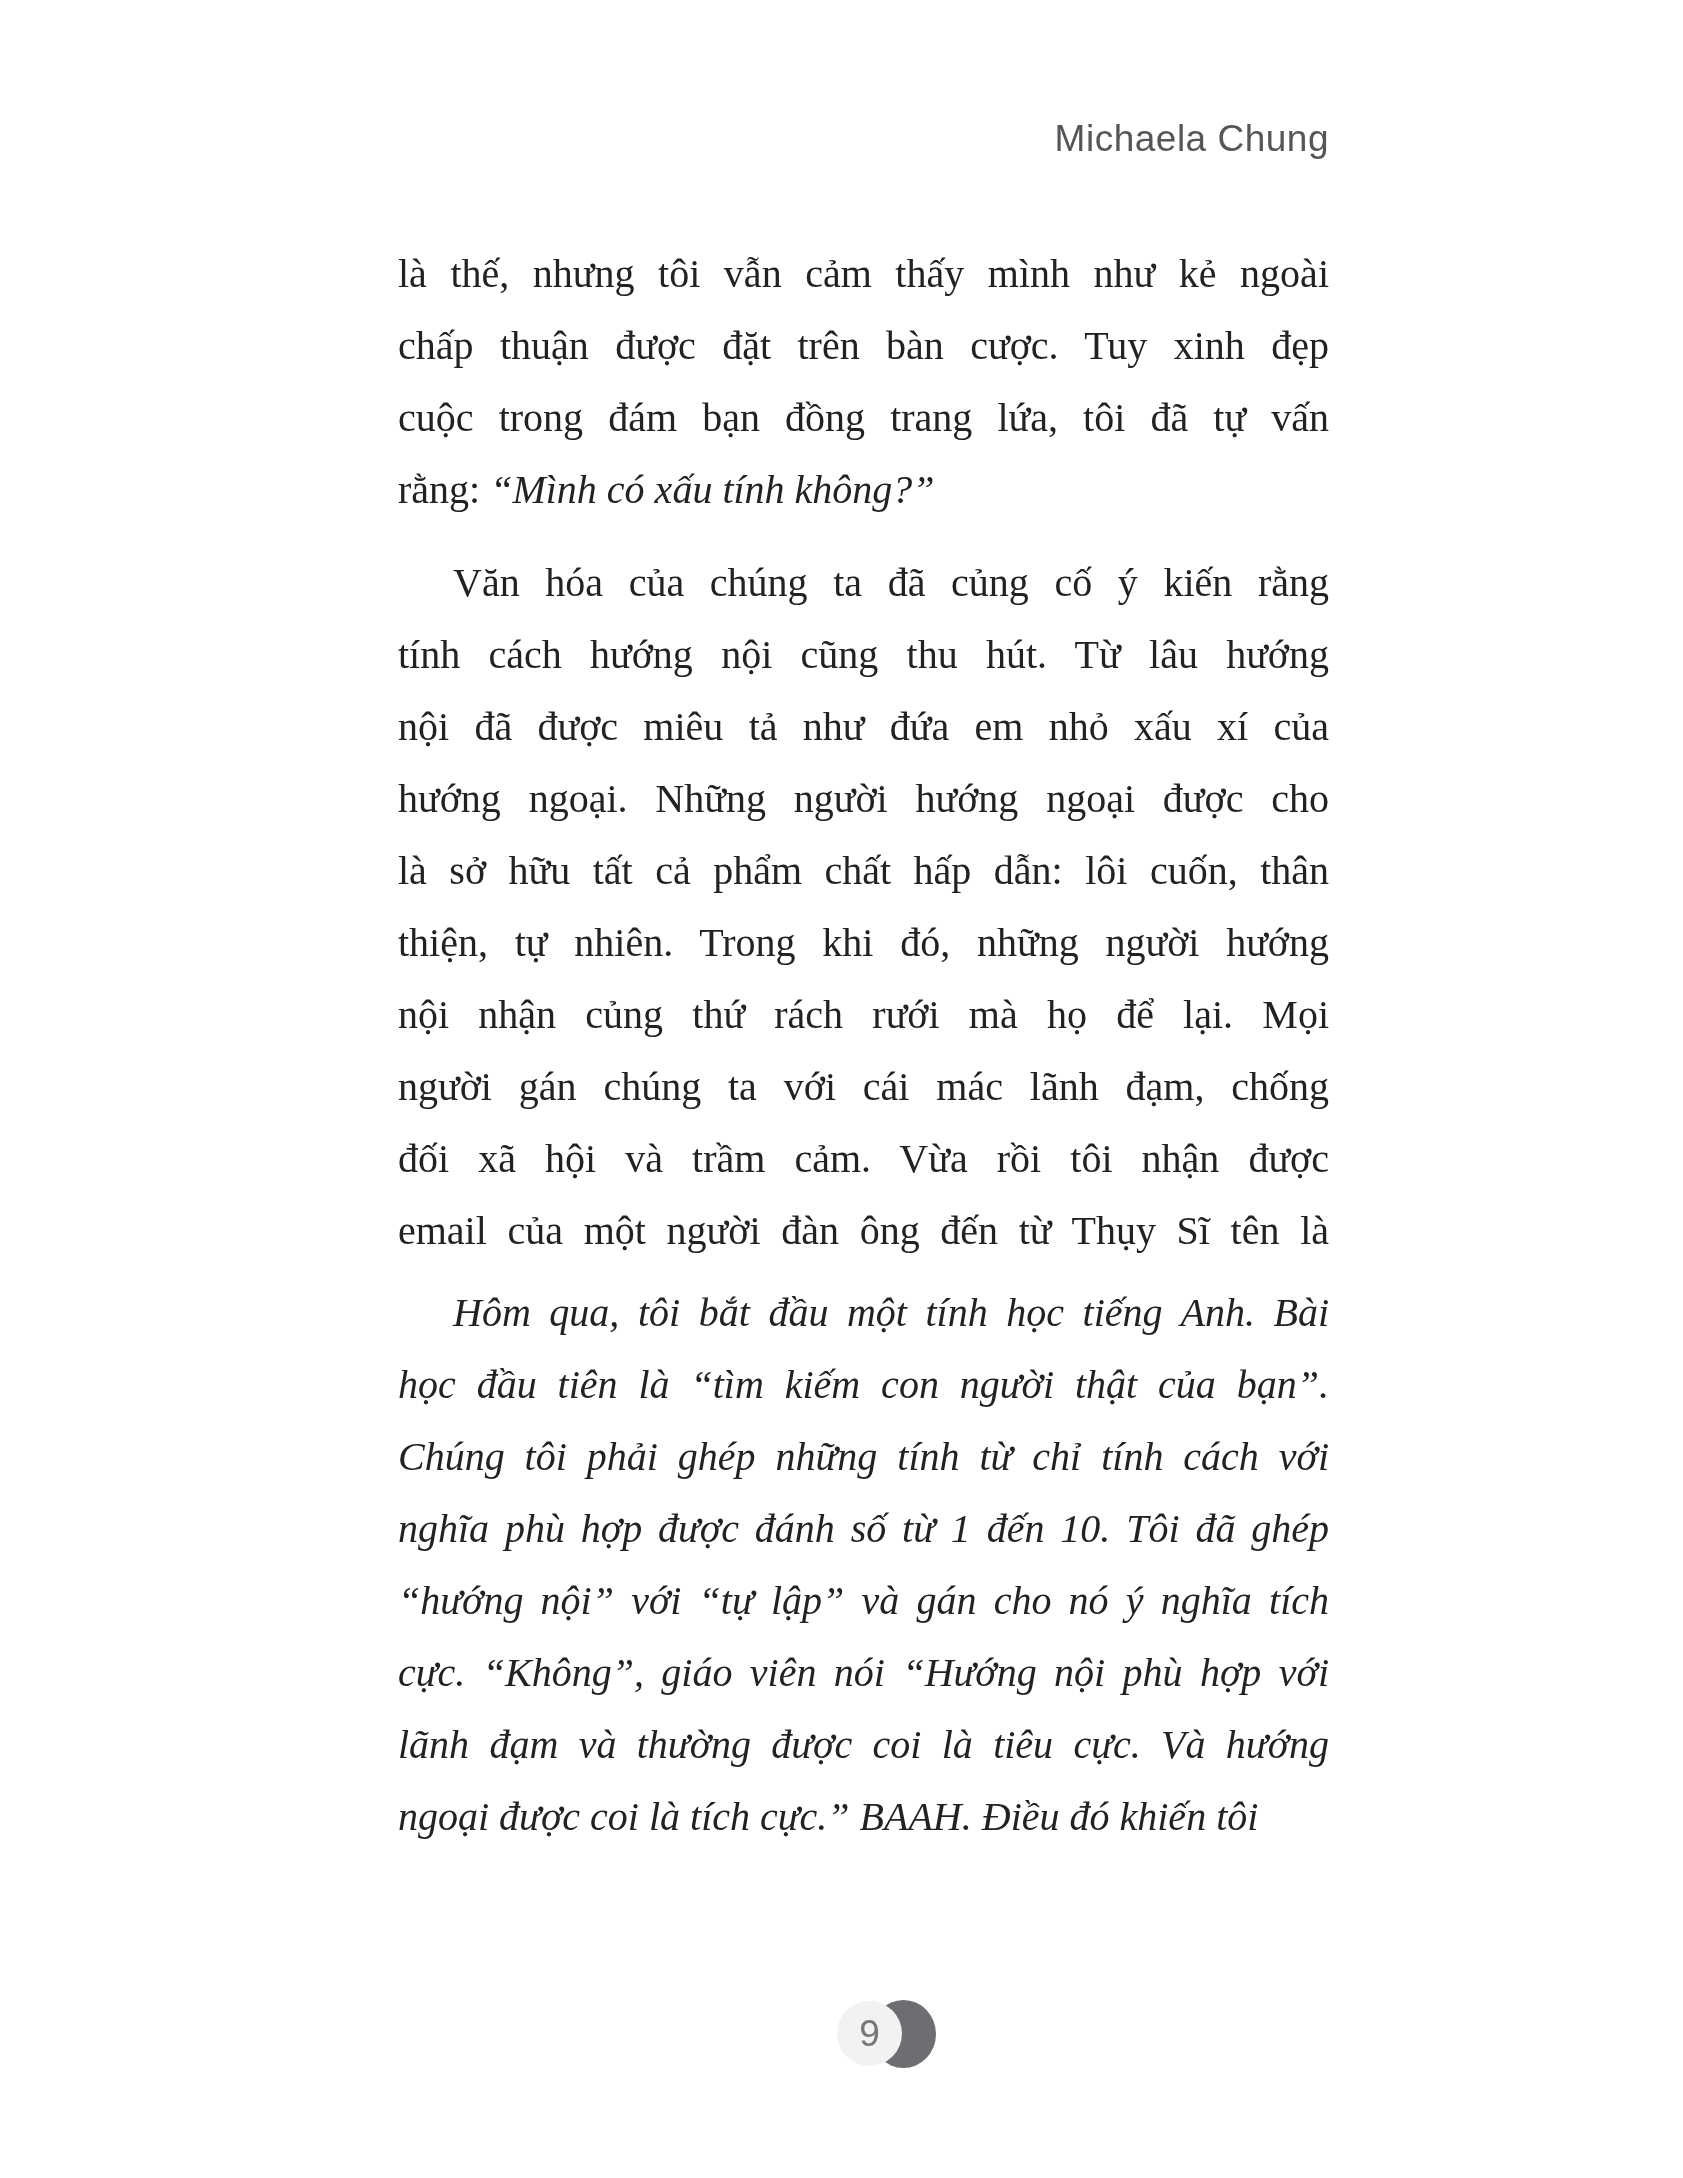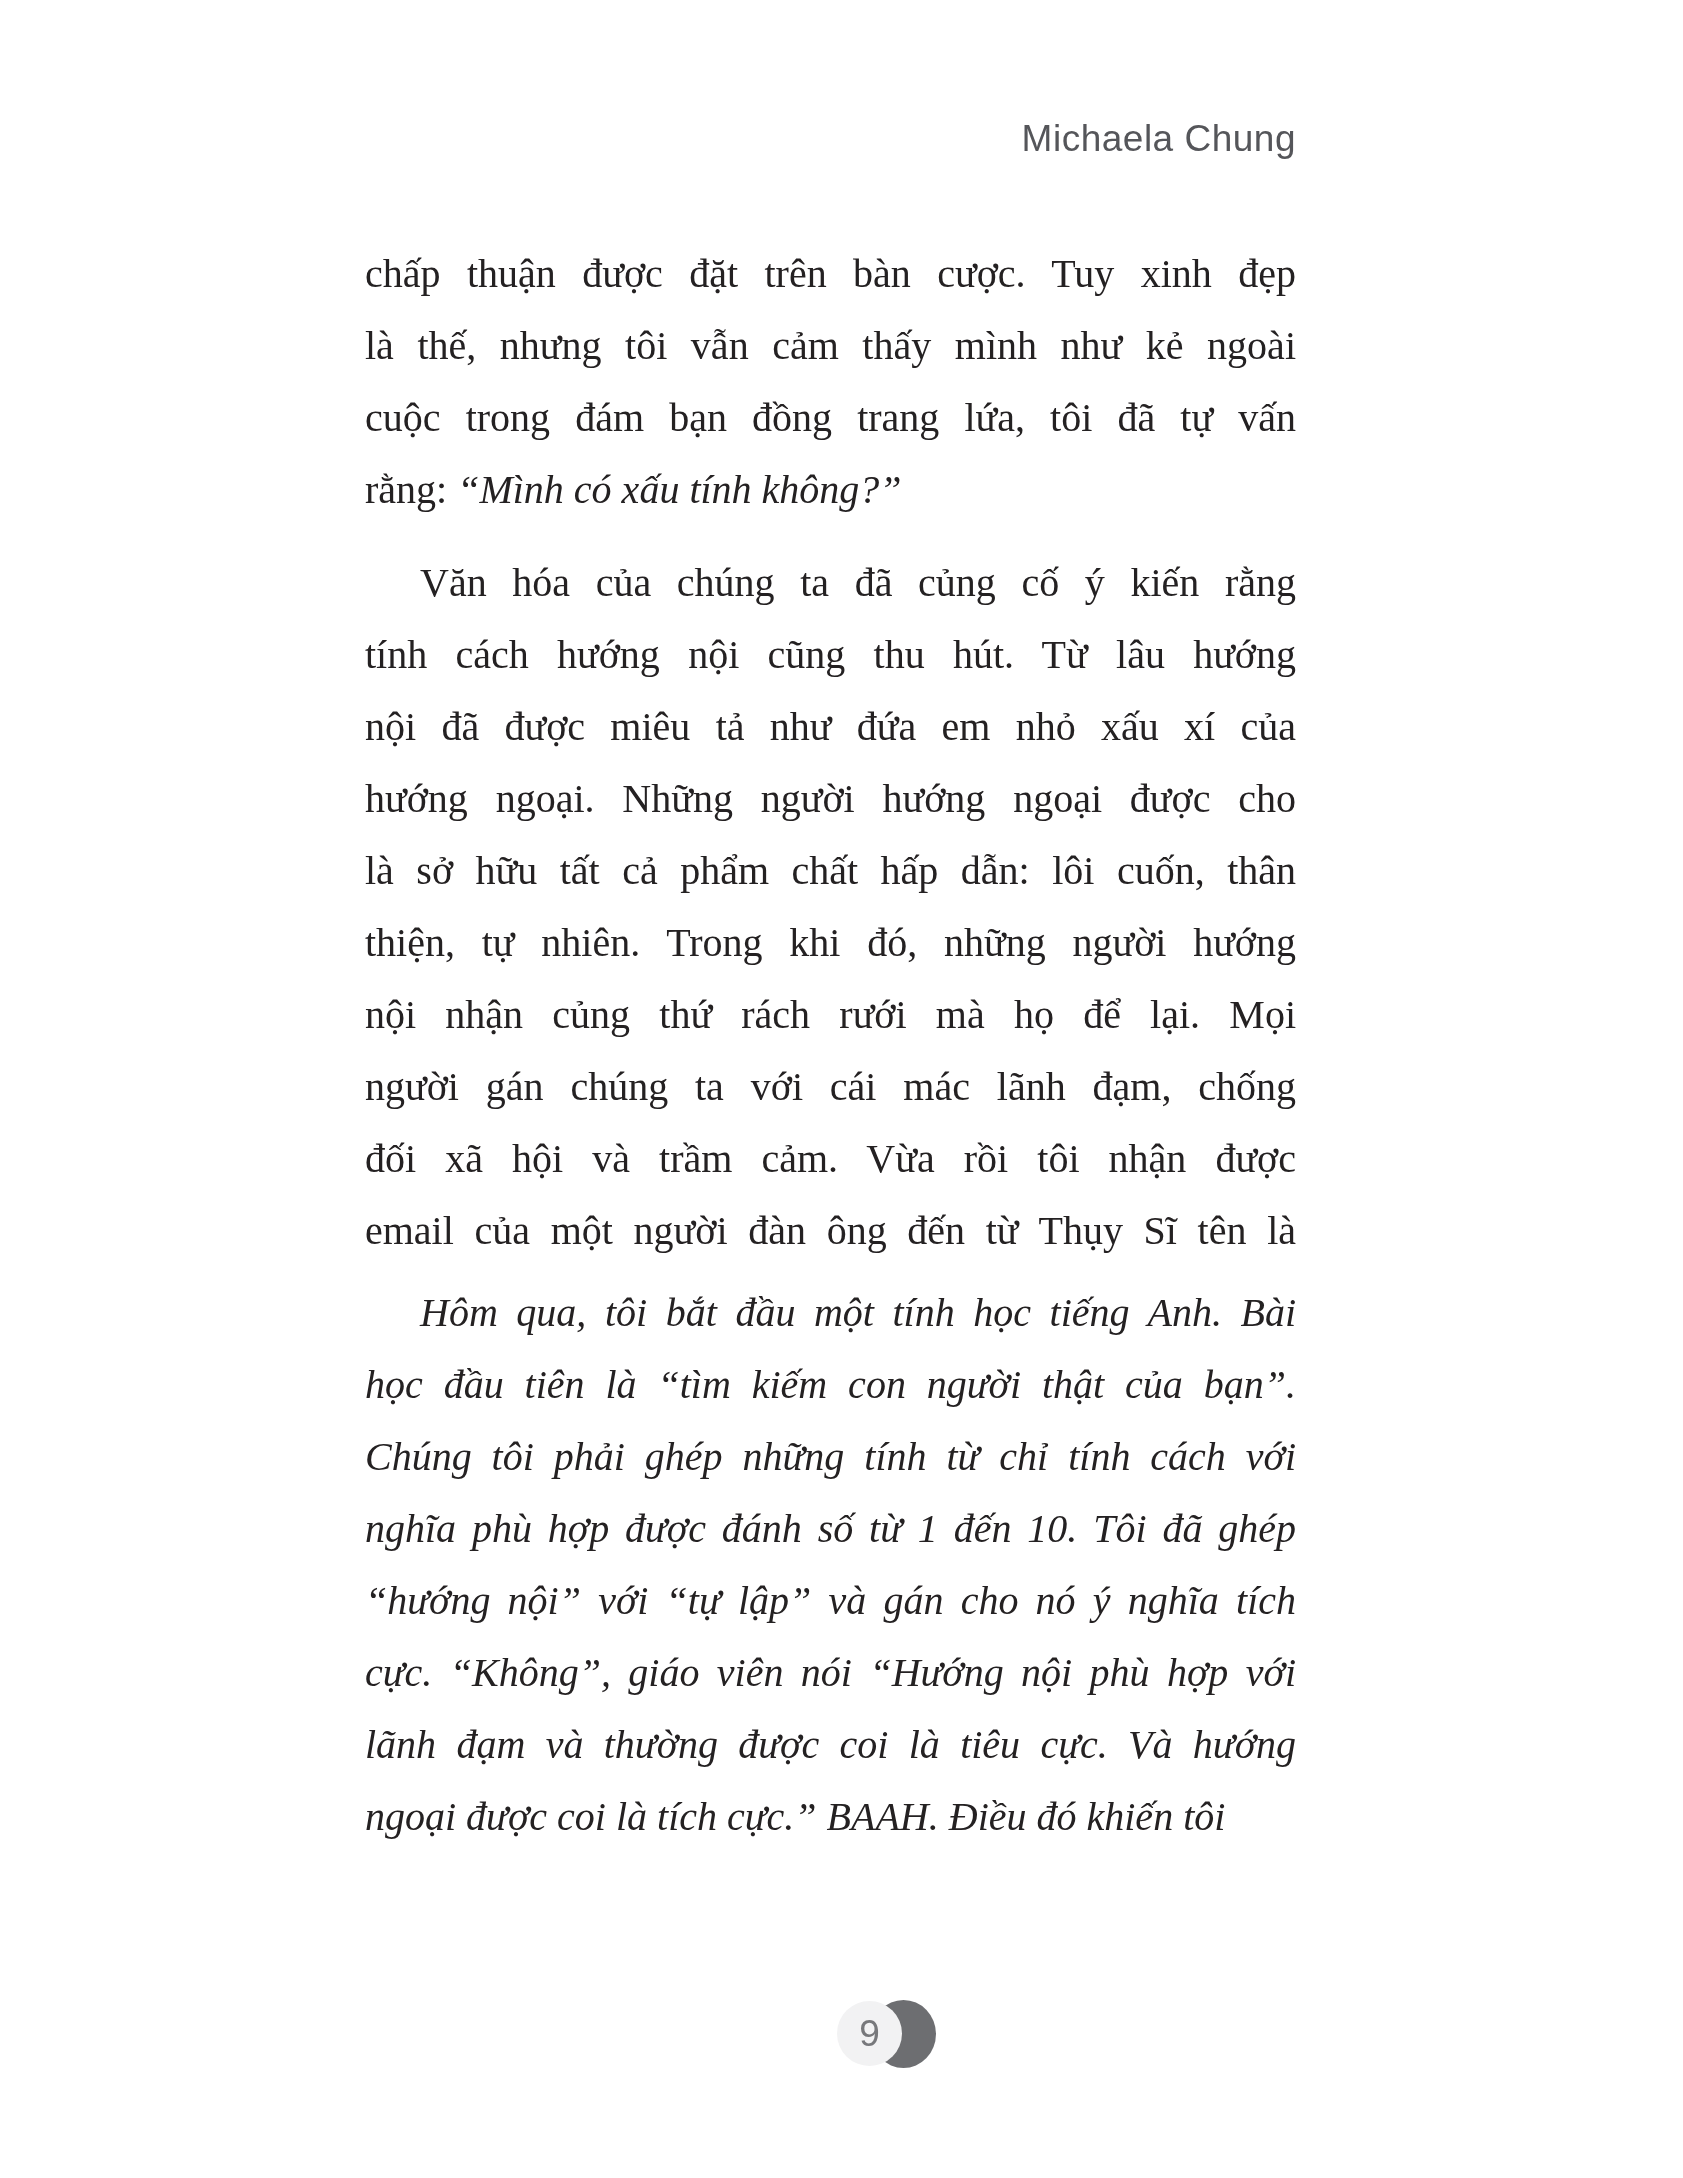--- a/index.html
+++ b/index.html
@@ -9,21 +9,21 @@
   }
   .page {
     position: relative;
     width: 1683px;
     height: 2178px;
     background: #ffffff;
     overflow: hidden;
   }
   .column {
     position: absolute;
-    left: 365px;
+    left: 398px;
     top: 0;
     width: 931px;
   }
   .running-head {
     margin-top: 117px;
     text-align: right;
     font-family: "Liberation Sans", "DejaVu Sans", sans-serif;
     font-weight: 300;
     font-size: 37px;
     line-height: 44px;
@@ -88,22 +88,22 @@
   }
 </style>
 </head>
 <body>
 
 <div class="page">
   <div class="column">
     <div class="running-head">Michaela Chung</div>
     <div id="body-text">
         <div class="para para-0">
+          <div class="line"><span>là thế, nhưng tôi vẫn cảm thấy mình như kẻ ngoài</span></div>
           <div class="line"><span>chấp thuận được đặt trên bàn cược. Tuy xinh đẹp</span></div>
-          <div class="line"><span>là thế, nhưng tôi vẫn cảm thấy mình như kẻ ngoài</span></div>
           <div class="line"><span>cuộc trong đám bạn đồng trang lứa, tôi đã tự vấn</span></div>
           <div class="line last"><span>rằng: </span><span class="it">“Mình có xấu tính không?”</span></div>
         </div>
         <div class="para para-1">
           <div class="line indent"><span>Văn hóa của chúng ta đã củng cố ý kiến rằng</span></div>
           <div class="line"><span>tính cách hướng nội cũng thu hút. Từ lâu hướng</span></div>
           <div class="line"><span>nội đã được miêu tả như đứa em nhỏ xấu xí của</span></div>
           <div class="line"><span>hướng ngoại. Những người hướng ngoại được cho</span></div>
           <div class="line"><span>là sở hữu tất cả phẩm chất hấp dẫn: lôi cuốn, thân</span></div>
           <div class="line"><span>thiện, tự nhiên. Trong khi đó, những người hướng</span></div>

